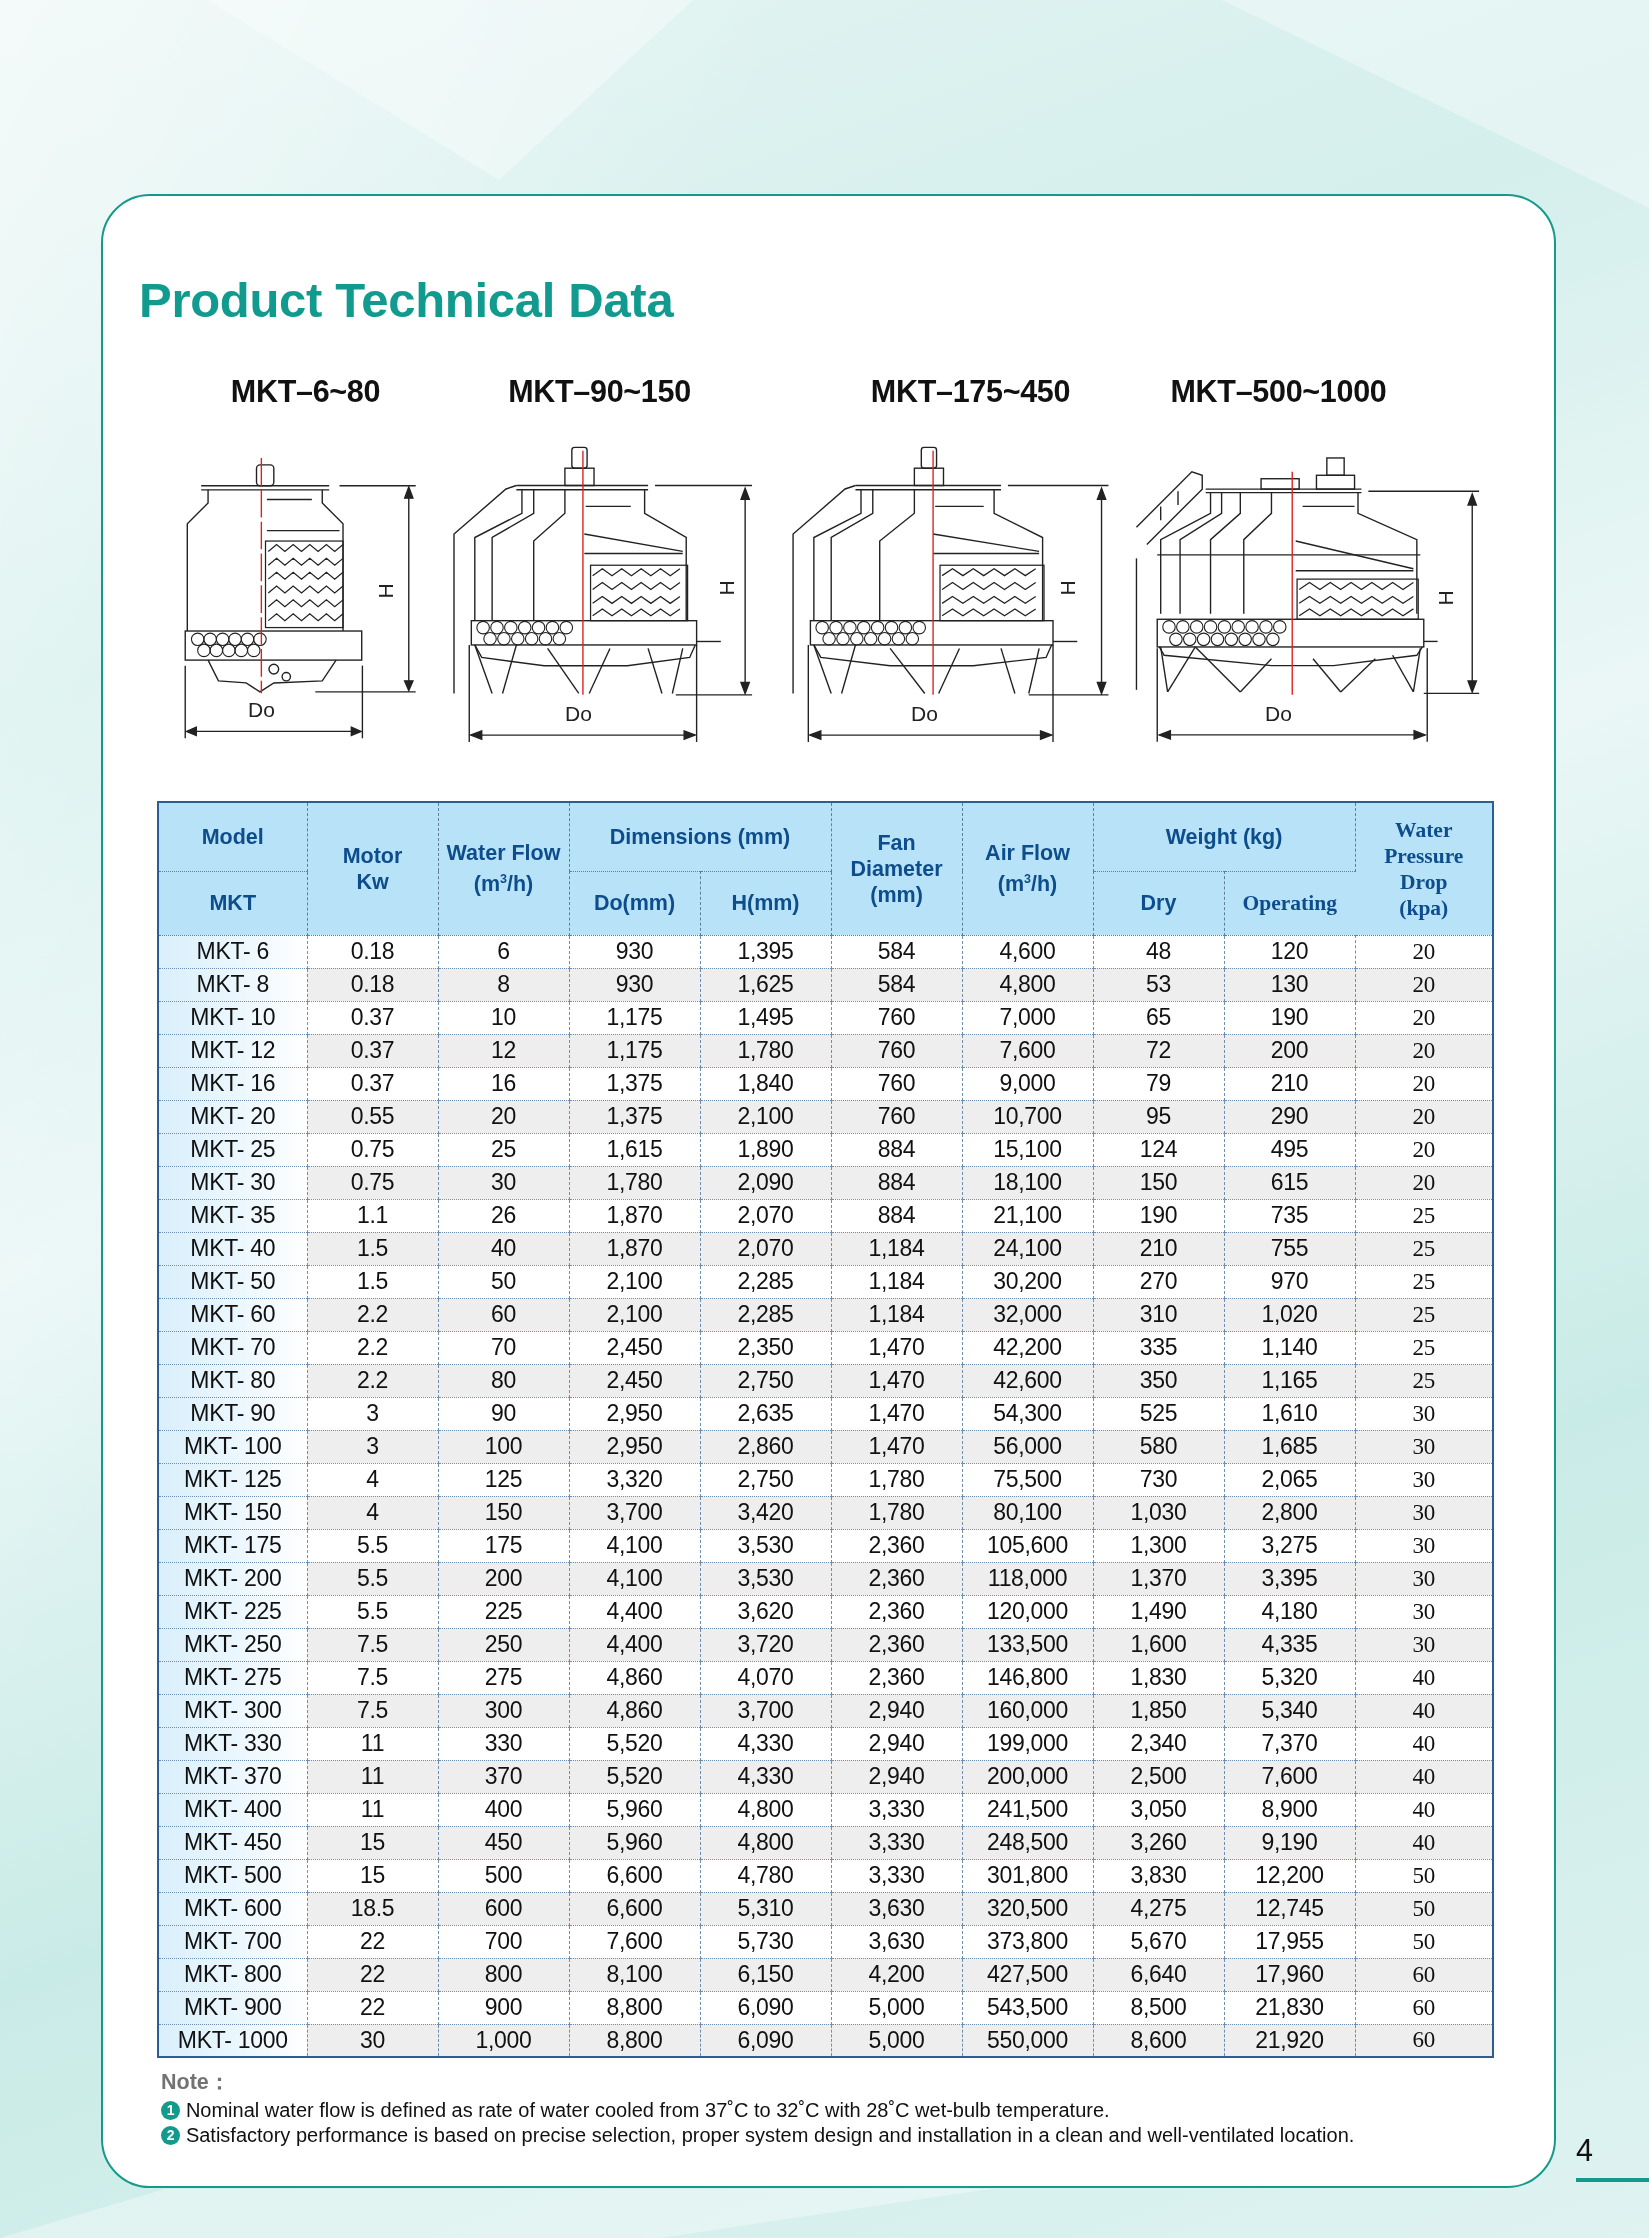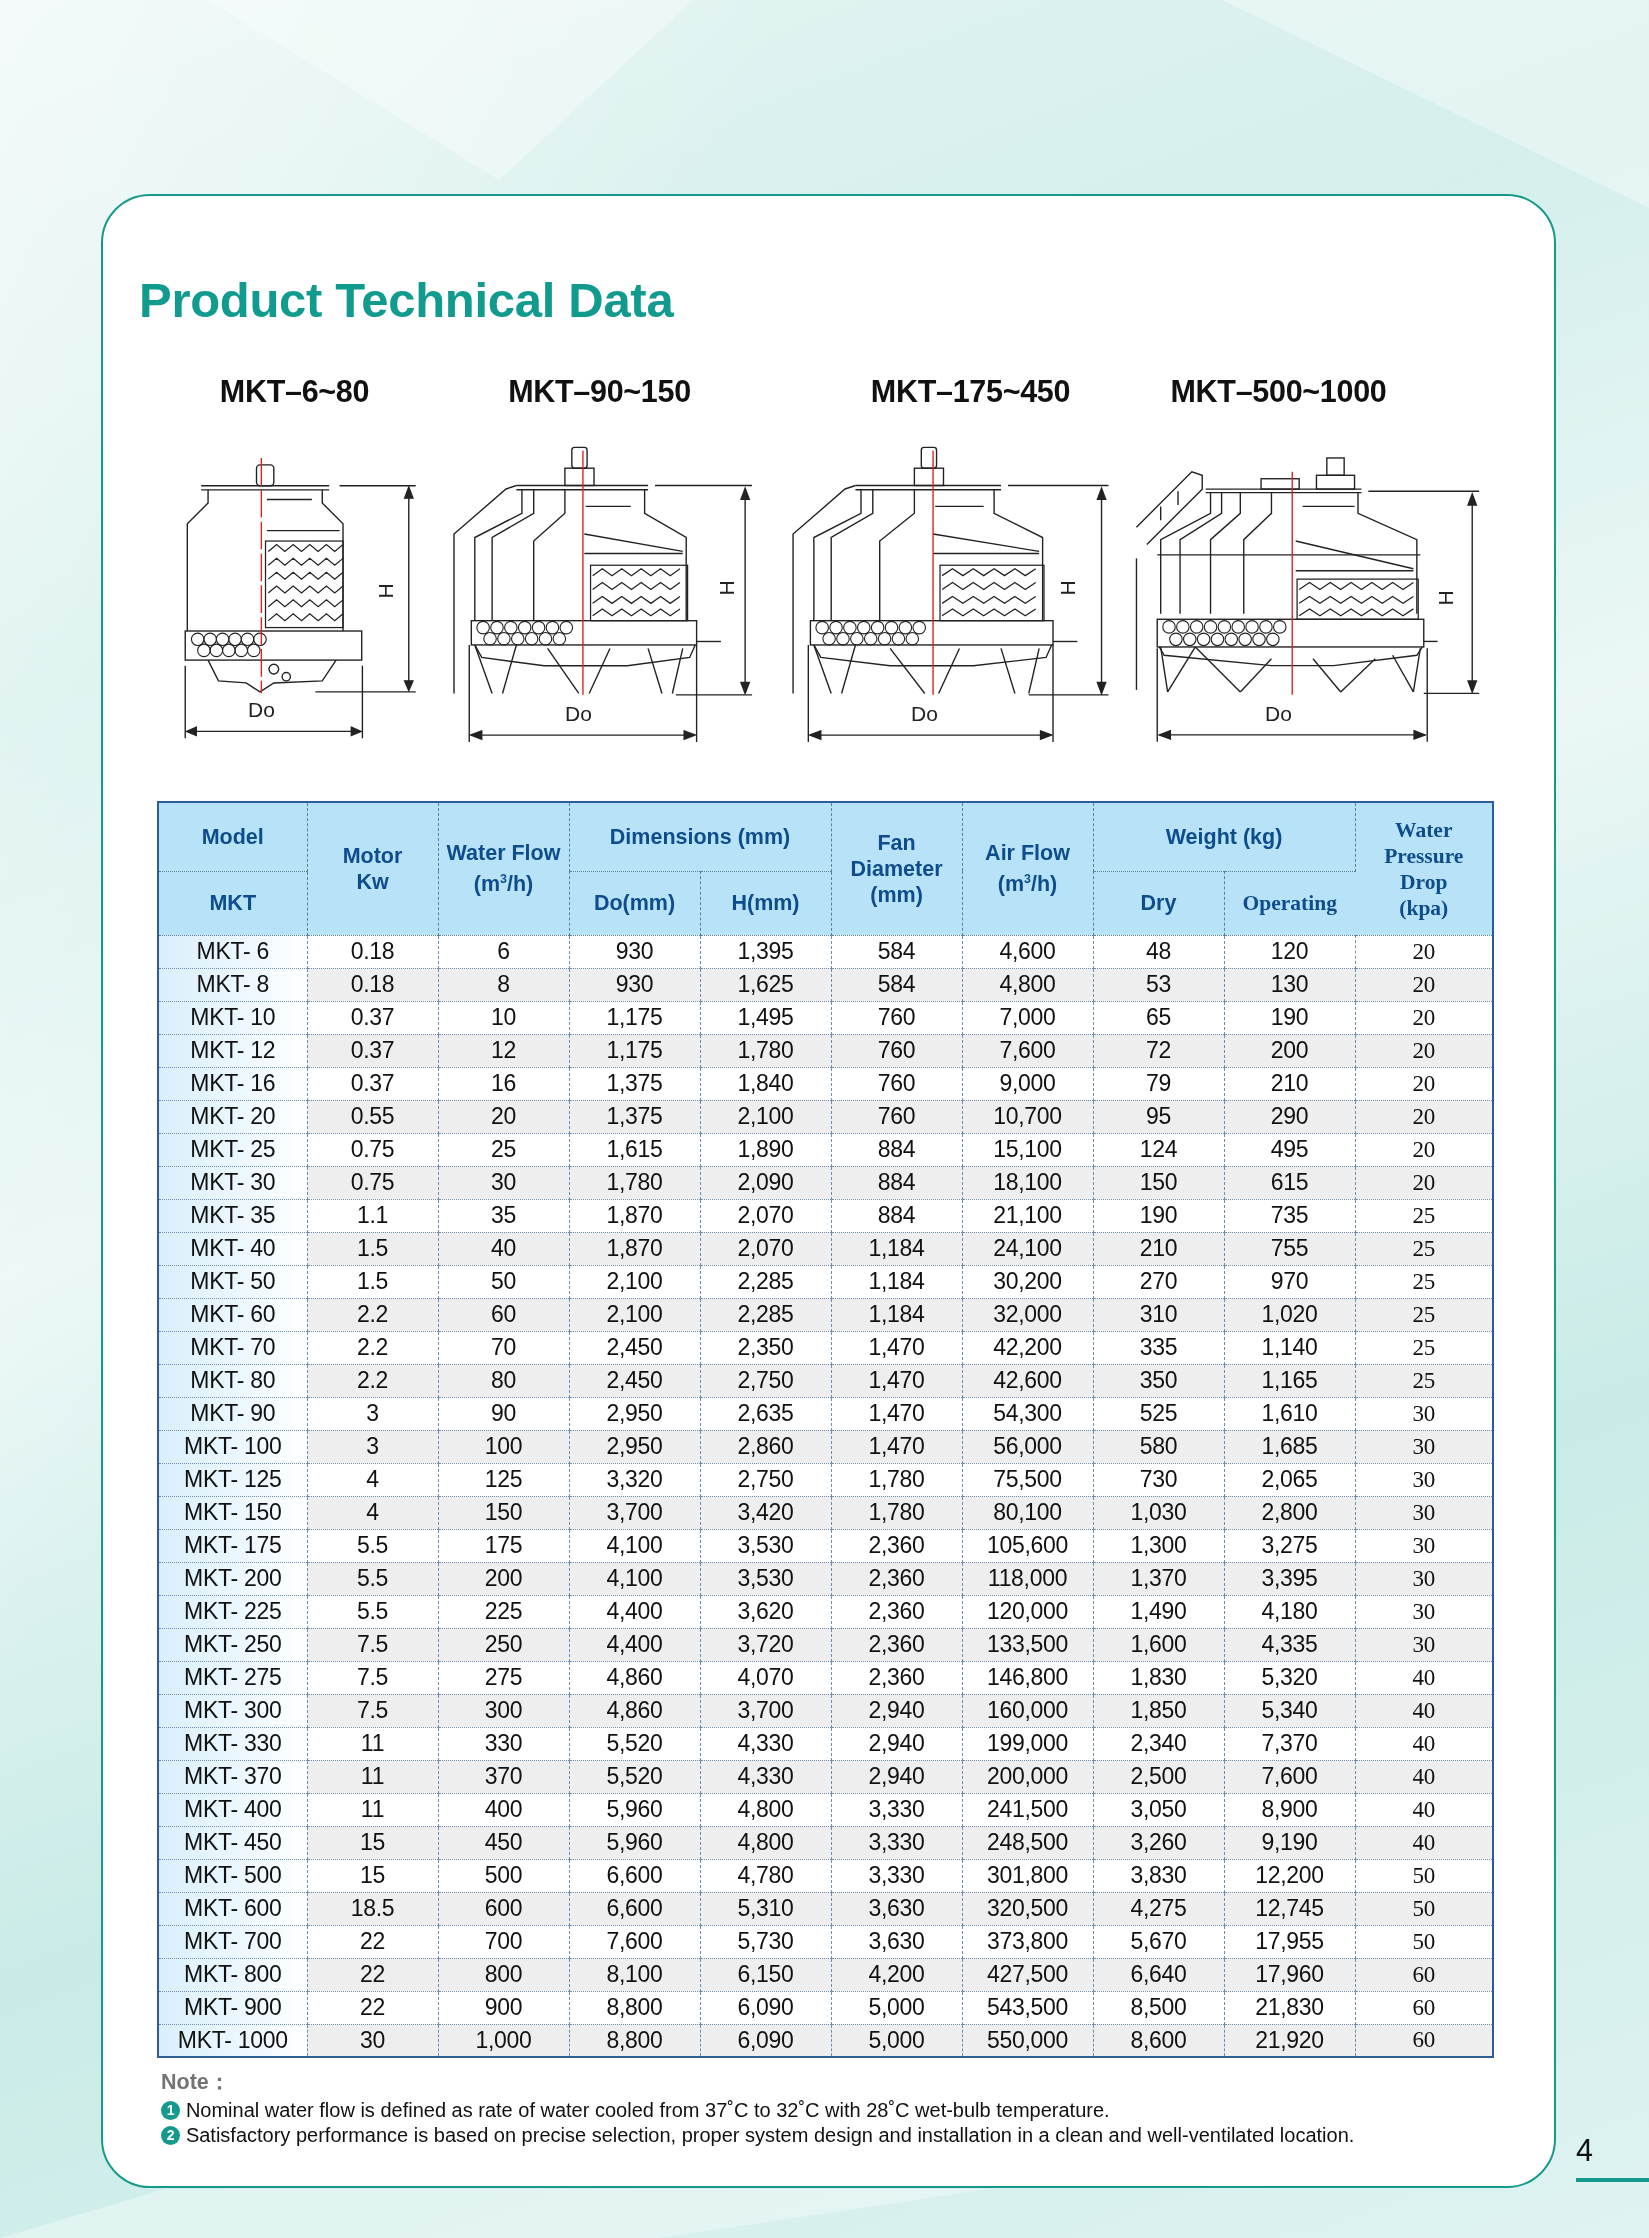--- a/index.html
+++ b/index.html
@@ -72,21 +72,21 @@
 <body>
 
 <div class="bg-shard" style="left:208px;top:0;width:485px;height:180px;clip-path:polygon(0 0,100% 0,60% 100%);"></div>
 <div class="bg-shard" style="left:1039px;top:0;width:610px;height:208px;clip-path:polygon(30% 0,100% 0,100% 100%);"></div>
 <div class="bg-shard" style="left:0;top:2189px;width:1650px;height:49px;clip-path:polygon(10% 0,60% 0,40% 100%,0 100%);"></div>
 
 <div class="card"></div>
 
 <h1 class="page-title">Product Technical Data</h1>
 
-<div class="series-label" style="left:149px;">MKT–6~80</div>
+<div class="series-label" style="left:160px;">MKT–6~80</div>
 <div class="series-label" style="left:454px;">MKT–90~150</div>
 <div class="series-label" style="left:825px;">MKT–175~450</div>
 <div class="series-label" style="left:1133px;">MKT–500~1000</div>
 
 <div class="diagram" style="left:170px;">
   <svg width="263" height="305" viewBox="0 0 380 440" fill="none" stroke="#222" stroke-width="2">
     <rect x="125" y="40" width="25" height="30" rx="5"></rect>
     <line x1="45" y1="70" x2="230" y2="70"></line>
     <line x1="45" y1="76" x2="230" y2="76"></line>
     <path d="M55 76 L55 95 L25 125 L25 280"></path>
@@ -456,21 +456,21 @@
         <td>2,090</td>
         <td>884</td>
         <td>18,100</td>
         <td>150</td>
         <td>615</td>
         <td>20</td>
       </tr>
       <tr>
         <td class="model">MKT- 35</td>
         <td>1.1</td>
-        <td>35</td>
+        <td>26</td>
         <td>1,870</td>
         <td>2,070</td>
         <td>884</td>
         <td>21,100</td>
         <td>190</td>
         <td>735</td>
         <td>25</td>
       </tr>
       <tr class="alt">
         <td class="model">MKT- 40</td>

